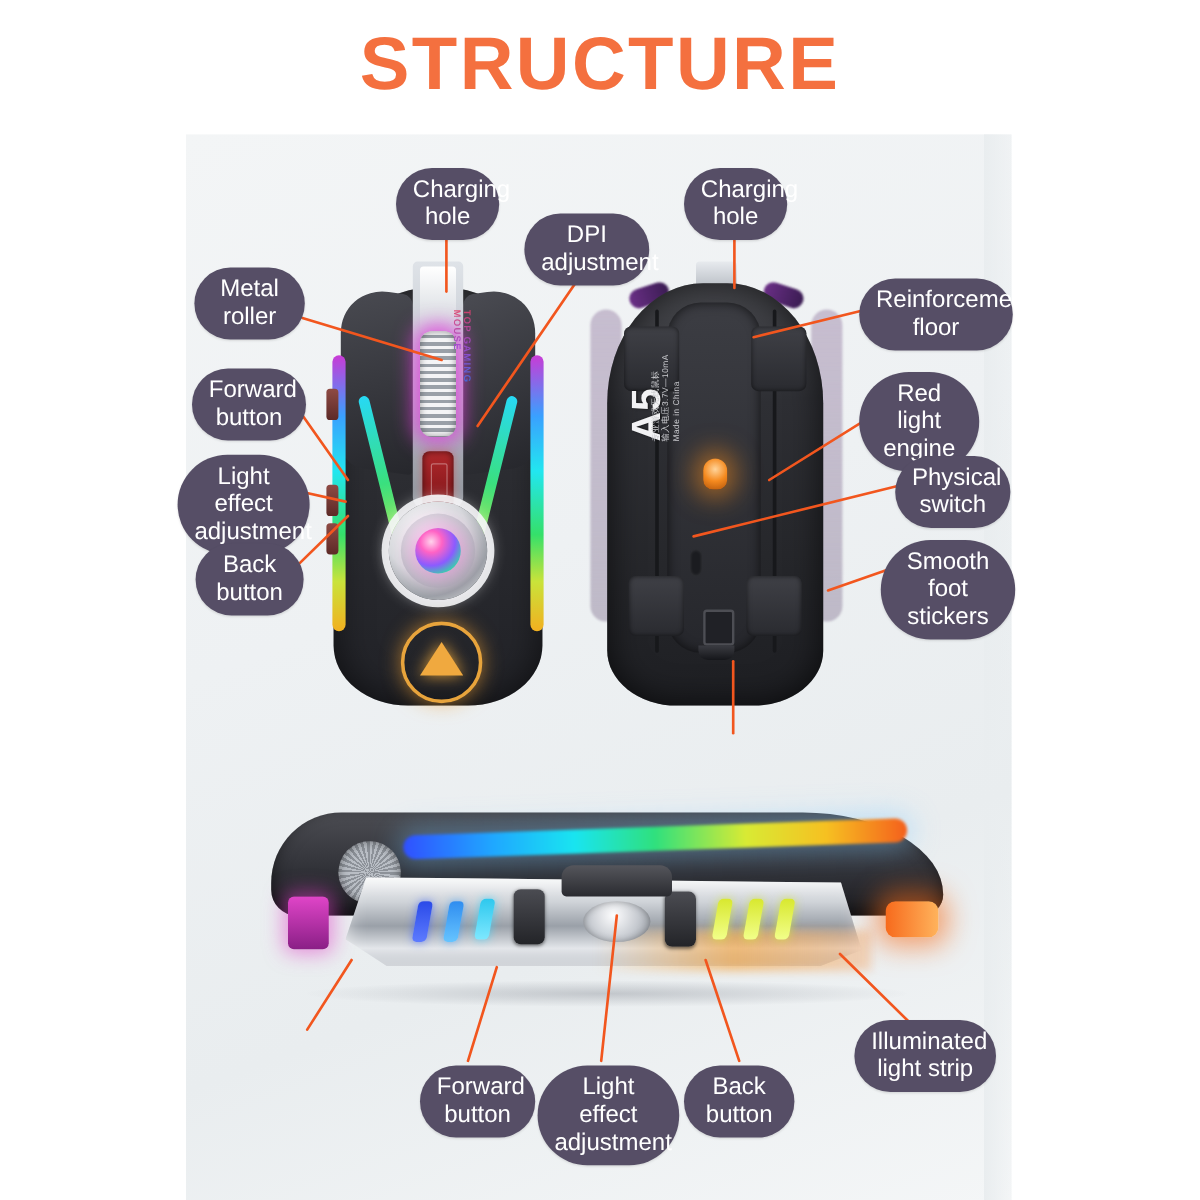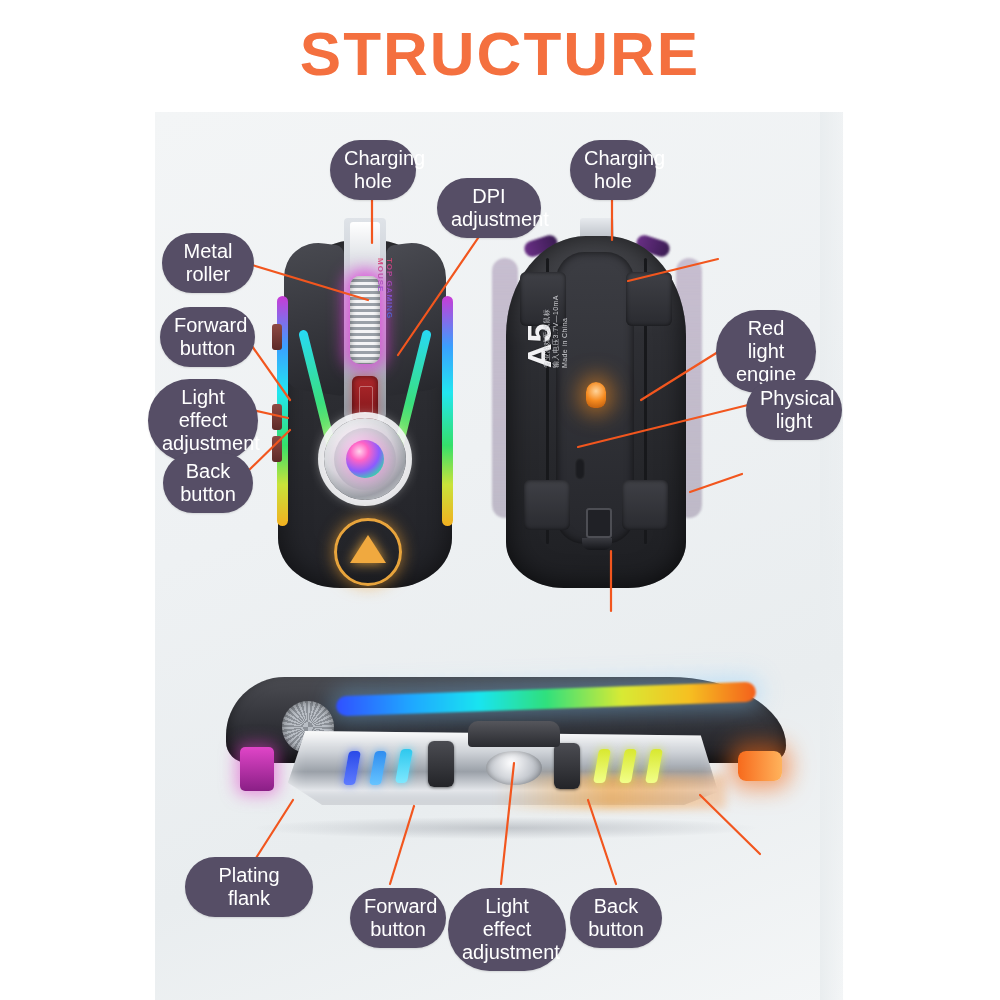--- a/index.html
+++ b/index.html
@@ -428,37 +428,41 @@
     <div class="sv-tailglow"></div>
   </div>
 
   <div class="pill" style="left:330px;top:140px;width:86px;">Charging
 hole</div>
   <div class="pill" style="left:437px;top:178px;width:104px;">DPI
 adjustment</div>
   <div class="pill" style="left:570px;top:140px;width:86px;">Charging
 hole</div>
 
-  <div class="pill" style="left:162px;top:233px;width:92px;">Metal
+  <div class="pill" style="left:162px;top:223px;width:92px;">Metal
 roller</div>
   <div class="pill" style="left:160px;top:307px;width:95px;">Forward
 button</div>
   <div class="pill" style="left:148px;top:379px;width:110px;">Light effect
 adjustment</div>
   <div class="pill" style="left:163px;top:453px;width:90px;">Back
 button</div>
 
+  <div class="pill" style="left:716px;top:232px;width:128px;">Reinforcement
+floor</div>
   <div class="pill" style="left:716px;top:310px;width:100px;">Red light
 engine</div>
   <div class="pill" style="left:746px;top:380px;width:96px;">Physical
-light</div>
-
-
-  <div class="pill" style="left:185px;top:857px;width:128px;">Plating
-flank</div>
+switch</div>
+  <div class="pill" style="left:734px;top:450px;width:112px;">Smooth
+foot stickers</div>
+
+
   <div class="pill" style="left:350px;top:888px;width:96px;">Forward
 button</div>
   <div class="pill" style="left:448px;top:888px;width:118px;">Light effect
 adjustment</div>
   <div class="pill" style="left:570px;top:888px;width:92px;">Back
 button</div>
+  <div class="pill" style="left:712px;top:850px;width:118px;">Illuminated
+light strip</div>
 
 </div>
 
 </body></html>

